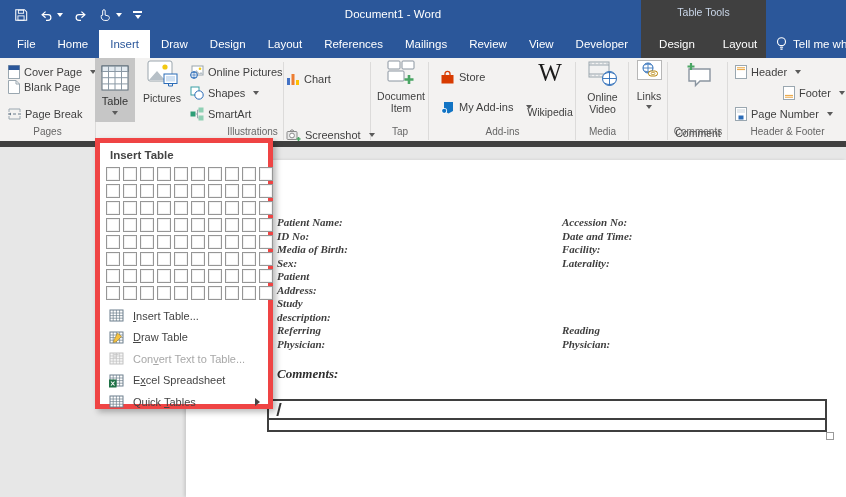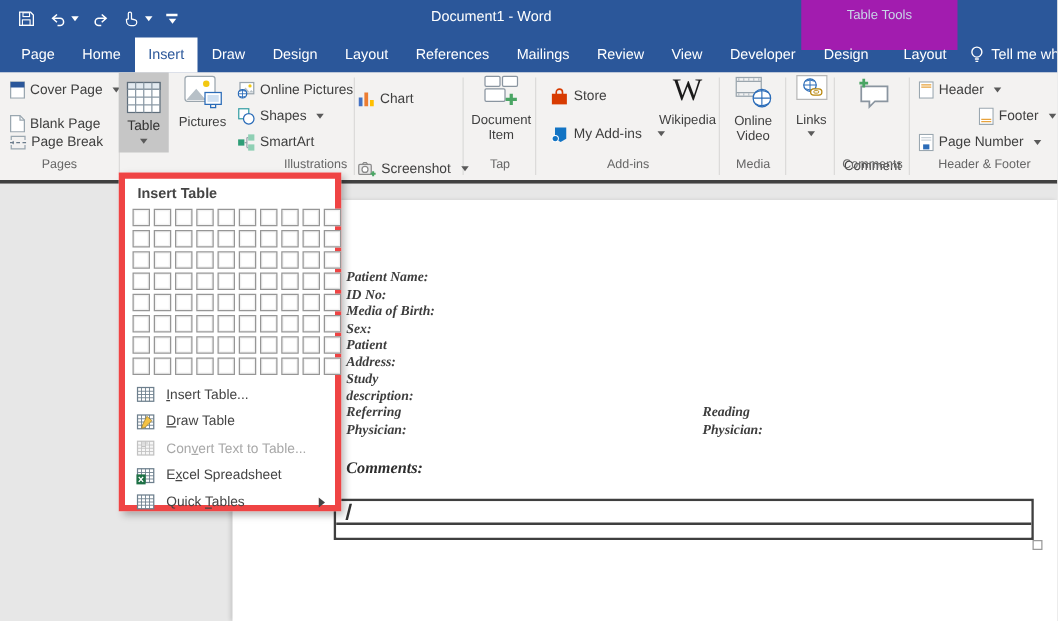--- a/index.html
+++ b/index.html
@@ -1,36 +1,36 @@
 <!DOCTYPE html>
 <html><head>
 <meta charset="utf-8">
 <style>
   html,body{margin:0;padding:0;background:#e7e7e7;}
   .app{position:relative;width:846px;height:497px;overflow:hidden;font-family:"Liberation Sans",sans-serif;background:#e7e7e7;-webkit-font-smoothing:antialiased;}
   
   .topbar{position:absolute;left:0;top:0;width:846px;height:58px;background:#2b579a;}
-  .ctx-block{position:absolute;left:641px;top:0;width:125px;height:40px;background:#a21caf;}
+  .ctx-block{position:absolute;left:641px;top:0;width:125px;height:58px;background:#404040;}
   .ctx-label{position:absolute;left:0;top:6px;width:100%;text-align:center;font-size:10.5px;color:#c9d6e8;}
   .qat{position:absolute;left:12px;top:3px;height:24px;display:flex;align-items:center;gap:7px;}
   .qbtn{display:inline-flex;align-items:center;height:22px;padding:0 2px;color:#fff;}
   .caret{display:inline-block;width:0;height:0;border-left:3px solid transparent;border-right:3px solid transparent;border-top:4px solid #5a5a5a;margin-left:4px;vertical-align:middle;}
   .caret.w{border-top-color:#fff;border-left-width:3px;border-right-width:3px;}
   .qat-custom{display:inline-block;width:9px;border-top:2px solid #fff;padding-top:2px;}
   .qat-custom:after{content:"";display:block;margin:0 auto;width:0;height:0;border-left:3px solid transparent;border-right:3px solid transparent;border-top:4px solid #fff;}
   .window-title{position:absolute;left:0;right:60px;top:8px;text-align:center;color:#fff;font-size:11.5px;}
   
   .tabrow{position:absolute;left:0;top:30px;width:846px;height:28px;}
   #main-tabs{position:absolute;left:6px;top:0;height:28px;display:flex;}
   .tab{padding:0 11px;line-height:28px;font-size:11.5px;color:#fff;white-space:nowrap;}
   .tab.active{background:#fff;color:#2b579a;}
   .ctx-tab{position:absolute;top:0;padding:0;text-align:center;line-height:28px;}
   .tellme{position:absolute;left:775px;top:0;width:71px;height:28px;display:flex;align-items:center;gap:5px;color:#fff;font-size:11.5px;white-space:nowrap;overflow:hidden;}
   
-  .ribbon{position:absolute;left:0;top:58px;width:846px;height:89px;background:#f3f2f1;border-bottom:3px solid #404040;box-sizing:border-box;}
+  .ribbon{position:absolute;left:0;top:58px;width:846px;height:89px;background:#f3f2f1;border-bottom:6px solid #404040;box-sizing:border-box;}
   .vsep{position:absolute;top:4px;height:78px;width:1px;background:#dcdbda;}
   .grplabel{position:absolute;top:68px;font-size:10px;color:#666;text-align:center;white-space:nowrap;}
   .small-row{position:absolute;height:18px;display:flex;align-items:center;gap:4px;font-size:11px;color:#3f3f3f;white-space:nowrap;}
   .ric{display:inline-flex;align-items:center;justify-content:center;}
   .big-btn{position:absolute;top:2px;display:flex;flex-direction:column;align-items:center;font-size:11px;color:#3f3f3f;text-align:center;}
   .big-btn .blabel{margin-top:3px;line-height:12px;font-size:10.5px;}
   .table-btn{position:absolute;left:95px;top:0;width:40px;height:64px;background:#c6c6c6;display:flex;flex-direction:column;align-items:center;font-size:11px;color:#333;}
   .wiki-w{font-family:"Liberation Serif",serif;font-size:25px;line-height:26px;color:#1a1a1a;}
   .links-box{border:1px solid #b7b7b7;background:#fff;padding:1px 2px;display:inline-flex;}
   
@@ -104,21 +104,21 @@
         </span>
       <span class="qbtn">
           <span class="qat-custom"></span>
         </span>
     </div>
 
     <div class="window-title">Document1  -  Word</div>
 
     <div class="tabrow">
       <div id="main-tabs">
-          <span class="tab">Page</span>
+          <span class="tab">File</span>
           <span class="tab">Home</span>
           <span class="tab active">Insert</span>
           <span class="tab">Draw</span>
           <span class="tab">Design</span>
           <span class="tab">Layout</span>
           <span class="tab">References</span>
           <span class="tab">Mailings</span>
           <span class="tab">Review</span>
           <span class="tab">View</span>
           <span class="tab">Developer</span>
@@ -150,21 +150,21 @@
     <div class="small-row" style="left:8px;top:5px;">
       <span class="ric">
           <svg width="12" height="14" viewBox="0 0 12 14">
             <rect x="0.5" y="0.5" width="11" height="13" fill="#fff" stroke="#9aa7b0"></rect>
             <rect x="0.5" y="0.5" width="11" height="4.5" fill="#2b579a"></rect>
           </svg>
         </span>
       <span>Cover Page</span>
         <span class="caret"></span>
     </div>
-    <div class="small-row" style="left:8px;top:32px;">
+    <div class="small-row" style="left:8px;top:20px;">
       <span class="ric">
           <svg width="12" height="14" viewBox="0 0 12 14">
             <path d="M0.5 0.5 h7.5 l3.5 3.5 v9.5 h-11 z" fill="#fff" stroke="#9aa7b0"></path>
             <path d="M8 0.5 v3.5 h3.5" fill="none" stroke="#9aa7b0"></path>
           </svg>
         </span>
       <span>Blank Page</span>
     </div>
     <div class="small-row" style="left:8px;top:47px;">
       <span class="ric">
@@ -289,21 +289,21 @@
             <path d="M4 2 h9 v9 l-4.5 2.5 L4 11 z" fill="#1274c4"></path>
             <circle cx="4.2" cy="10.8" r="2.9" fill="#fff"></circle>
             <circle cx="4.2" cy="10.8" r="2.1" fill="#1274c4"></circle>
           </svg>
         </span>
       <span>My Add-ins</span>
         <span class="caret" style="margin-left:9px;"></span>
     </div>
     <div class="big-btn" style="left:524px;width:52px;">
       <span class="wiki-w">W</span>
-      <span class="blabel" style="margin-top:4px;">Wikipedia</span>
+      <span class="blabel" style="margin-top:20px;">Wikipedia</span>
     </div>
     <div class="grplabel" style="left:430px;width:145px;">Add-ins</div>
 
     <div class="big-btn" style="left:579px;width:47px;">
       <span class="ric">
           <svg width="30" height="28" viewBox="0 0 30 28">
             <rect x="1" y="2" width="20" height="15" fill="#f2f2f2" stroke="#9aa5ad"></rect>
             <path d="M1 5 h20 M1 14 h20" stroke="#9aa5ad"></path>
             <path d="M3 2.5 v2 M7 2.5 v2 M11 2.5 v2 M15 2.5 v2 M19 2.5 v2 M3 14.5 v2 M7 14.5 v2 M11 14.5 v2 M15 14.5 v2 M19 14.5 v2" stroke="#b7c0c7"></path>
             <circle cx="21.5" cy="18.5" r="7" fill="#fff" stroke="#2b6cb8"></circle>
@@ -380,20 +380,26 @@
           <div>ID No:</div>
           <div>Media of Birth:</div>
           <div>Sex:</div>
           <div>Patient</div>
           <div>Address:</div>
           <div>Study</div>
           <div>description:</div>
           <div>Referring</div>
           <div>Physician:</div>
         </div>
+      <div id="doc-right-top" class="doc-block" style="left:376px;top:56px;">
+          <div>Accession No:</div>
+          <div>Date and Time:</div>
+          <div>Facility:</div>
+          <div>Laterality:</div>
+        </div>
       <div id="doc-right-bottom" class="doc-block" style="left:376px;top:164px;">
           <div>Reading</div>
           <div>Physician:</div>
         </div>
       <div class="comments">Comments:</div>
 
       <div class="tbl-move">
         <span class="ric">
             <svg width="9" height="9" viewBox="0 0 10 10">
               <path d="M5 0.5 v9 M0.5 5 h9" stroke="#7d7d7d" stroke-width="1"></path>

